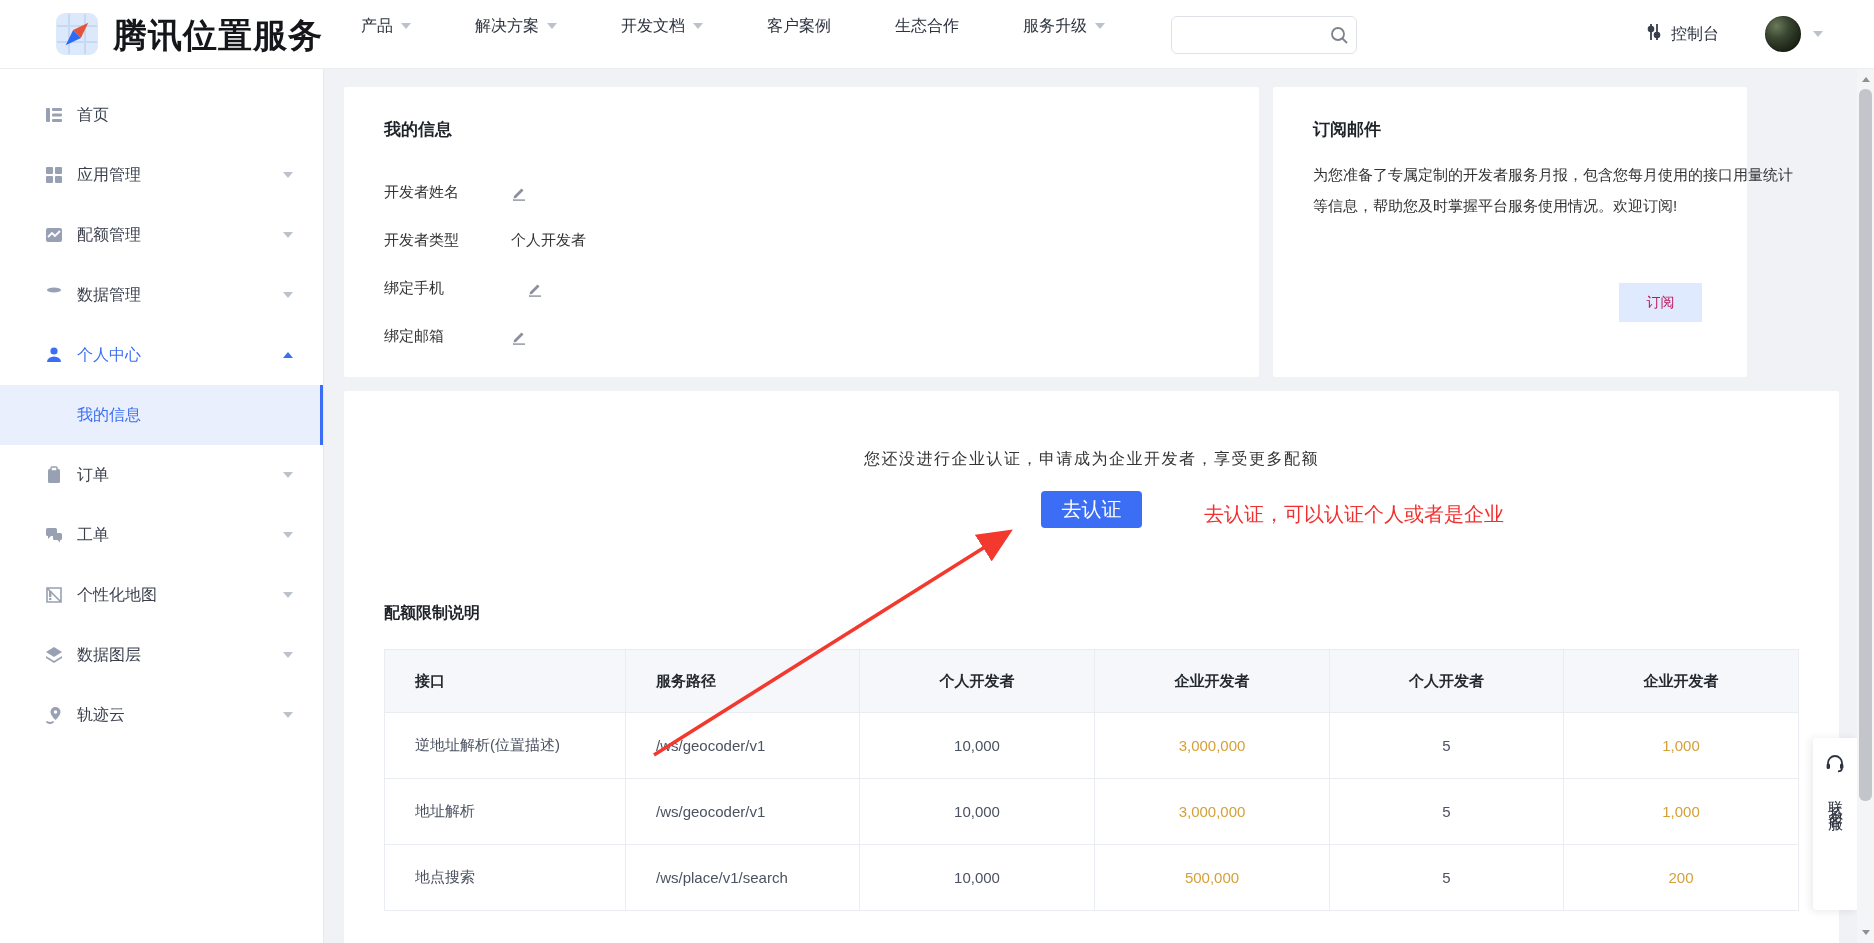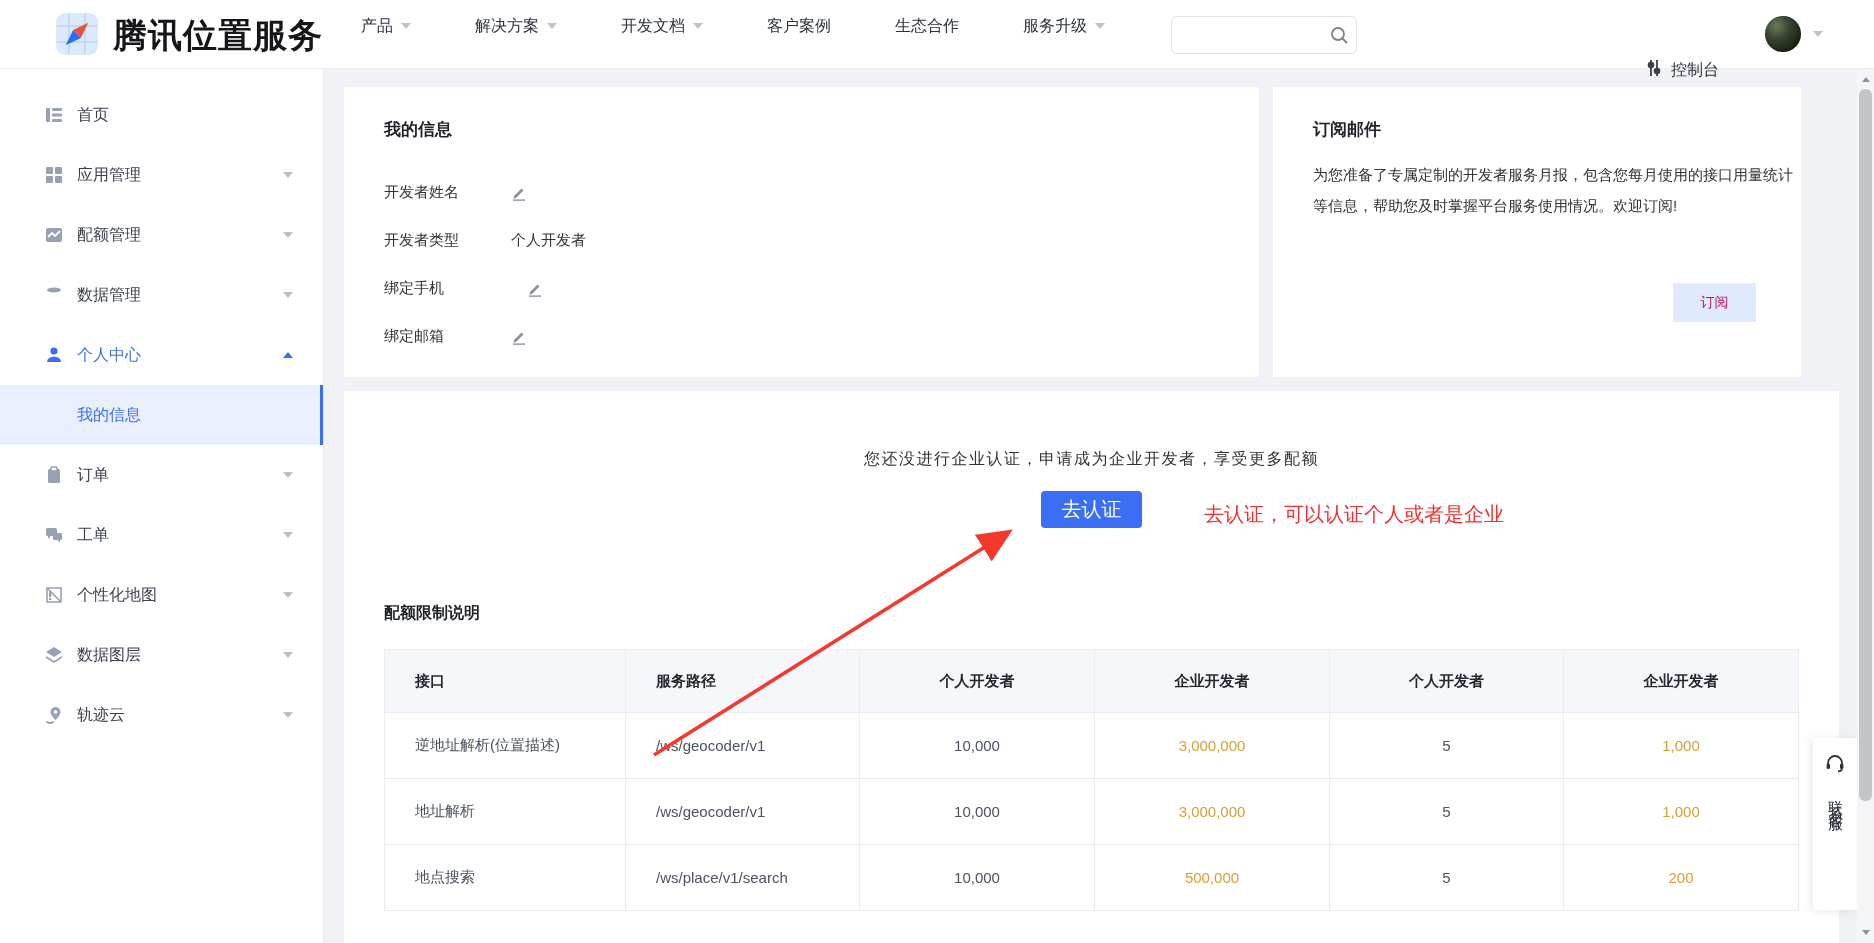--- a/index.html
+++ b/index.html
@@ -11,21 +11,21 @@
   .topnav { position:absolute; left:0; top:0; width:1874px; height:69px; background:#fff; border-bottom:1px solid #ebedf0; z-index:30; }
   .logo { position:absolute; left:55px; top:12px; display:flex; align-items:center; gap:14px; cursor:pointer; }
   .logo-title { font-size:34px; font-weight:bold; color:#14161a; letter-spacing:1px; white-space:nowrap; }
   .nav-menu { position:absolute; left:345px; top:0; height:52px; display:flex; align-items:center; gap:64px;margin-left:16px; }
   .nav-item { display:flex; align-items:center; gap:8px; font-size:16px; color:#2d333f; cursor:pointer; white-space:nowrap; }
   .caret-dn { width:0; height:0; border-left:5px solid transparent; border-right:5px solid transparent; border-top:6px solid #bcc2cc; }
   .caret-up-blue { width:0; height:0; border-left:5px solid transparent; border-right:5px solid transparent; border-bottom:6px solid #3c6ef5; }
   .search-box { position:absolute; left:1171px; top:16px; width:186px; height:38px; border:1px solid #dfe3e9; border-radius:6px; background:#fff; display:flex; align-items:center; }
   .search-box input { flex:1; border:none; outline:none; height:100%; padding:0 6px 0 12px; font-size:14px; background:transparent; min-width:0; }
   .search-ico { width:34px; display:flex; align-items:center; justify-content:center; cursor:pointer; }
-  .console-link { position:absolute; left:1645px; top:0; height:68px; display:flex; align-items:center; gap:8px; font-size:16px; color:#2d333f; cursor:pointer;margin-top:36px; }
+  .console-link { position:absolute; left:1645px; top:0; height:68px; display:flex; align-items:center; gap:8px; font-size:16px; color:#2d333f; cursor:pointer; }
   .avatar-wrap { position:absolute; left:1765px; top:0; height:68px; display:flex; align-items:center; gap:12px; cursor:pointer; }
   .avatar { width:36px; height:36px; border-radius:50%; background:radial-gradient(circle at 32% 28%, #6a7a5a 0%, #3a4631 35%, #161c10 80%); box-shadow:inset 0 0 0 1px rgba(0,0,0,.15); }
 
   
   .sidebar { position:absolute; left:0; top:69px; width:324px; height:874px; background:#fff; border-right:1px solid #e6e9ee; z-index:20; padding-top:16px; }
   .side-item { position:relative; height:60px; display:flex; align-items:center; cursor:pointer; }
   .side-item .s-ico { position:absolute; left:44px; width:20px; height:20px; display:flex; align-items:center; justify-content:center; color:#98a1b3; }
   .side-item .s-label { position:absolute; left:77px; font-size:16px; color:#3a3f4c; white-space:nowrap; }
   .side-item .s-caret { position:absolute; left:283px; }
   .side-item.active .s-label { color:#3c6ef5; }
@@ -36,21 +36,21 @@
   
   .content { position:absolute; left:325px; top:69px; width:1532px; height:874px; background:#f0f2f6; overflow:hidden; }
   .card { position:absolute; background:#fff; border-radius:2px; }
   .card-title { font-size:17px; font-weight:bold; color:#1f2329; }
 
   .profile-card { left:19px; top:18px; width:915px; height:290px; padding:31px 0 0 40px; }
   .p-row { position:absolute; left:40px; display:flex; align-items:center; font-size:15px; color:#333; }
   .p-label { width:127px; color:#333; }
   .edit-ico { cursor:pointer; display:inline-flex; }
 
-  .subscribe-card { left:948px; top:18px; width:528px; height:290px; padding:31px 40px 12px 40px; }
+  .subscribe-card { left:948px; top:18px; width:474px; height:290px; padding:31px 40px 12px 40px; }
   .sub-body { margin-top:18px; font-size:15px; line-height:31px; color:#333; width:490px; }
   .sub-btn { position:absolute; right:45px; top:196px; width:83px; height:39px; background:#dfeafe; color:#be185d; border:none; border-radius:0; font-size:14px; cursor:pointer; font-family:Liberation Mono, monospace; }
 
   .quota-card { left:19px; top:322px; width:1495px; height:720px; }
   .cert-notice { position:absolute; left:0; top:58px; width:100%; text-align:center; font-size:16px; letter-spacing:1.5px; color:#333; }
   .cert-btn { position:absolute; left:697px; top:100px; width:101px; height:37px; background:#3c6ef5; color:#fff; border:none; border-radius:4px; font-size:20px; cursor:pointer; font-family:inherit; }
   .annotation { position:absolute; left:860px; top:110px; font-size:20px; color:#f22e2e; white-space:nowrap; }
   .arrow-svg { position:absolute; left:0; top:0; pointer-events:none; z-index:5; }
   .quota-title { position:absolute; left:40px; top:212px; font-size:16px; font-weight:bold; color:#1f2329; }
 

